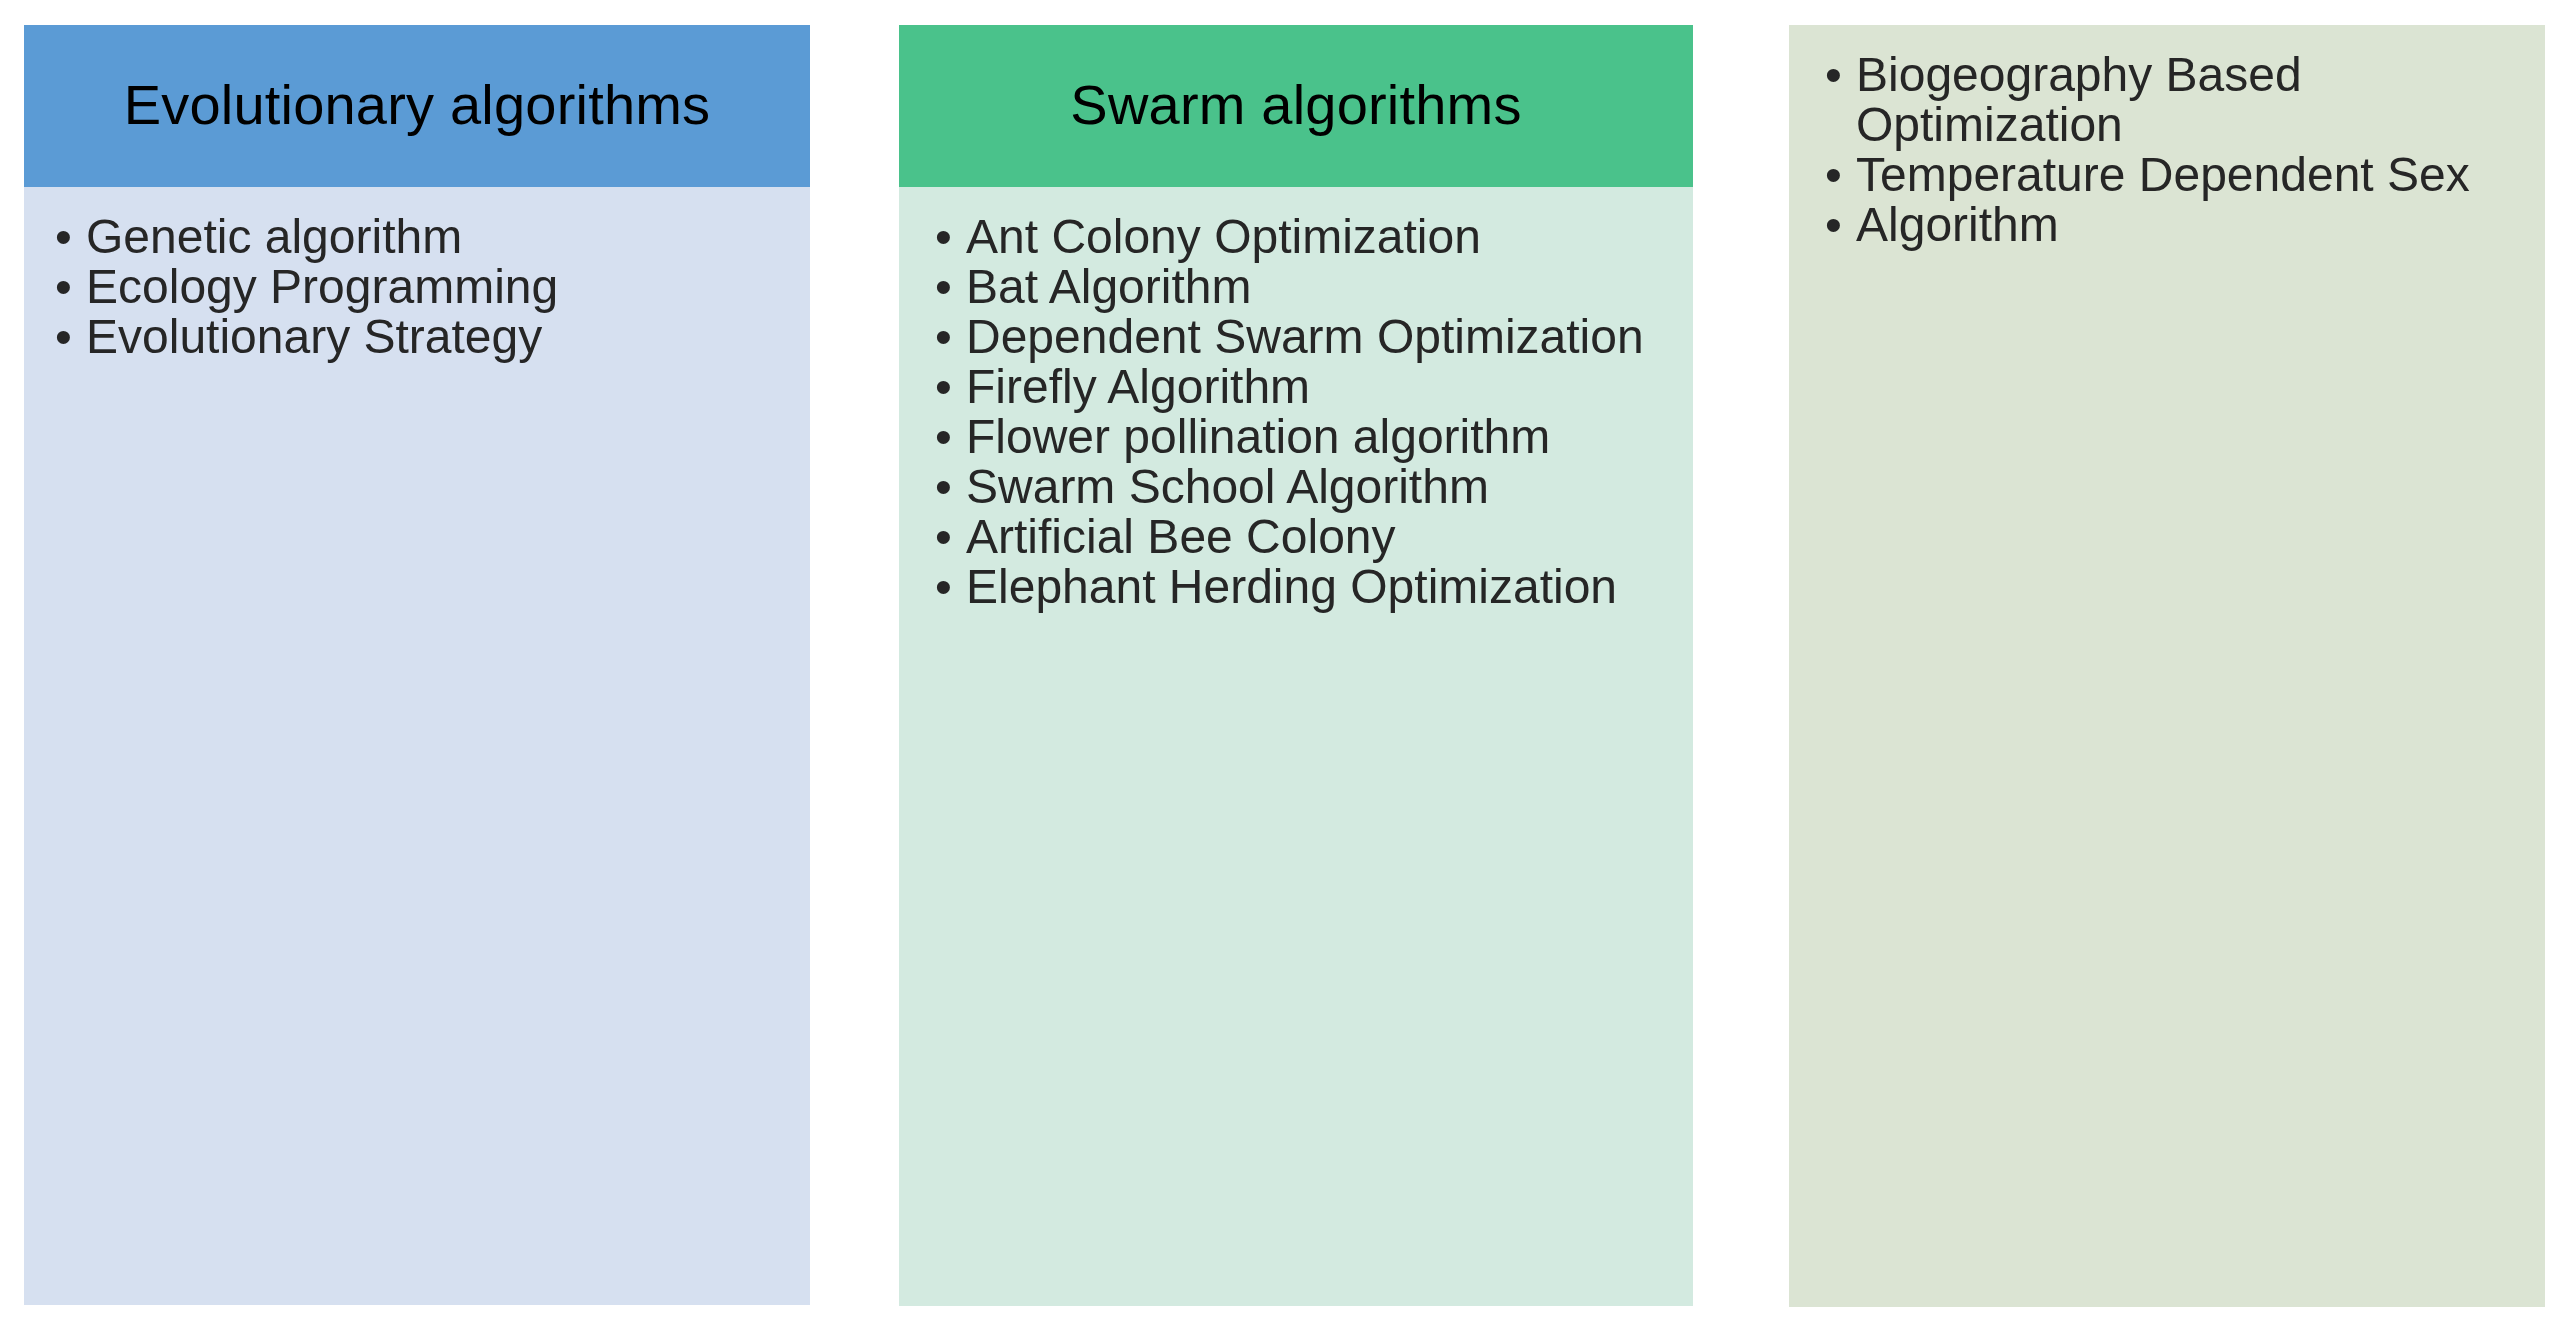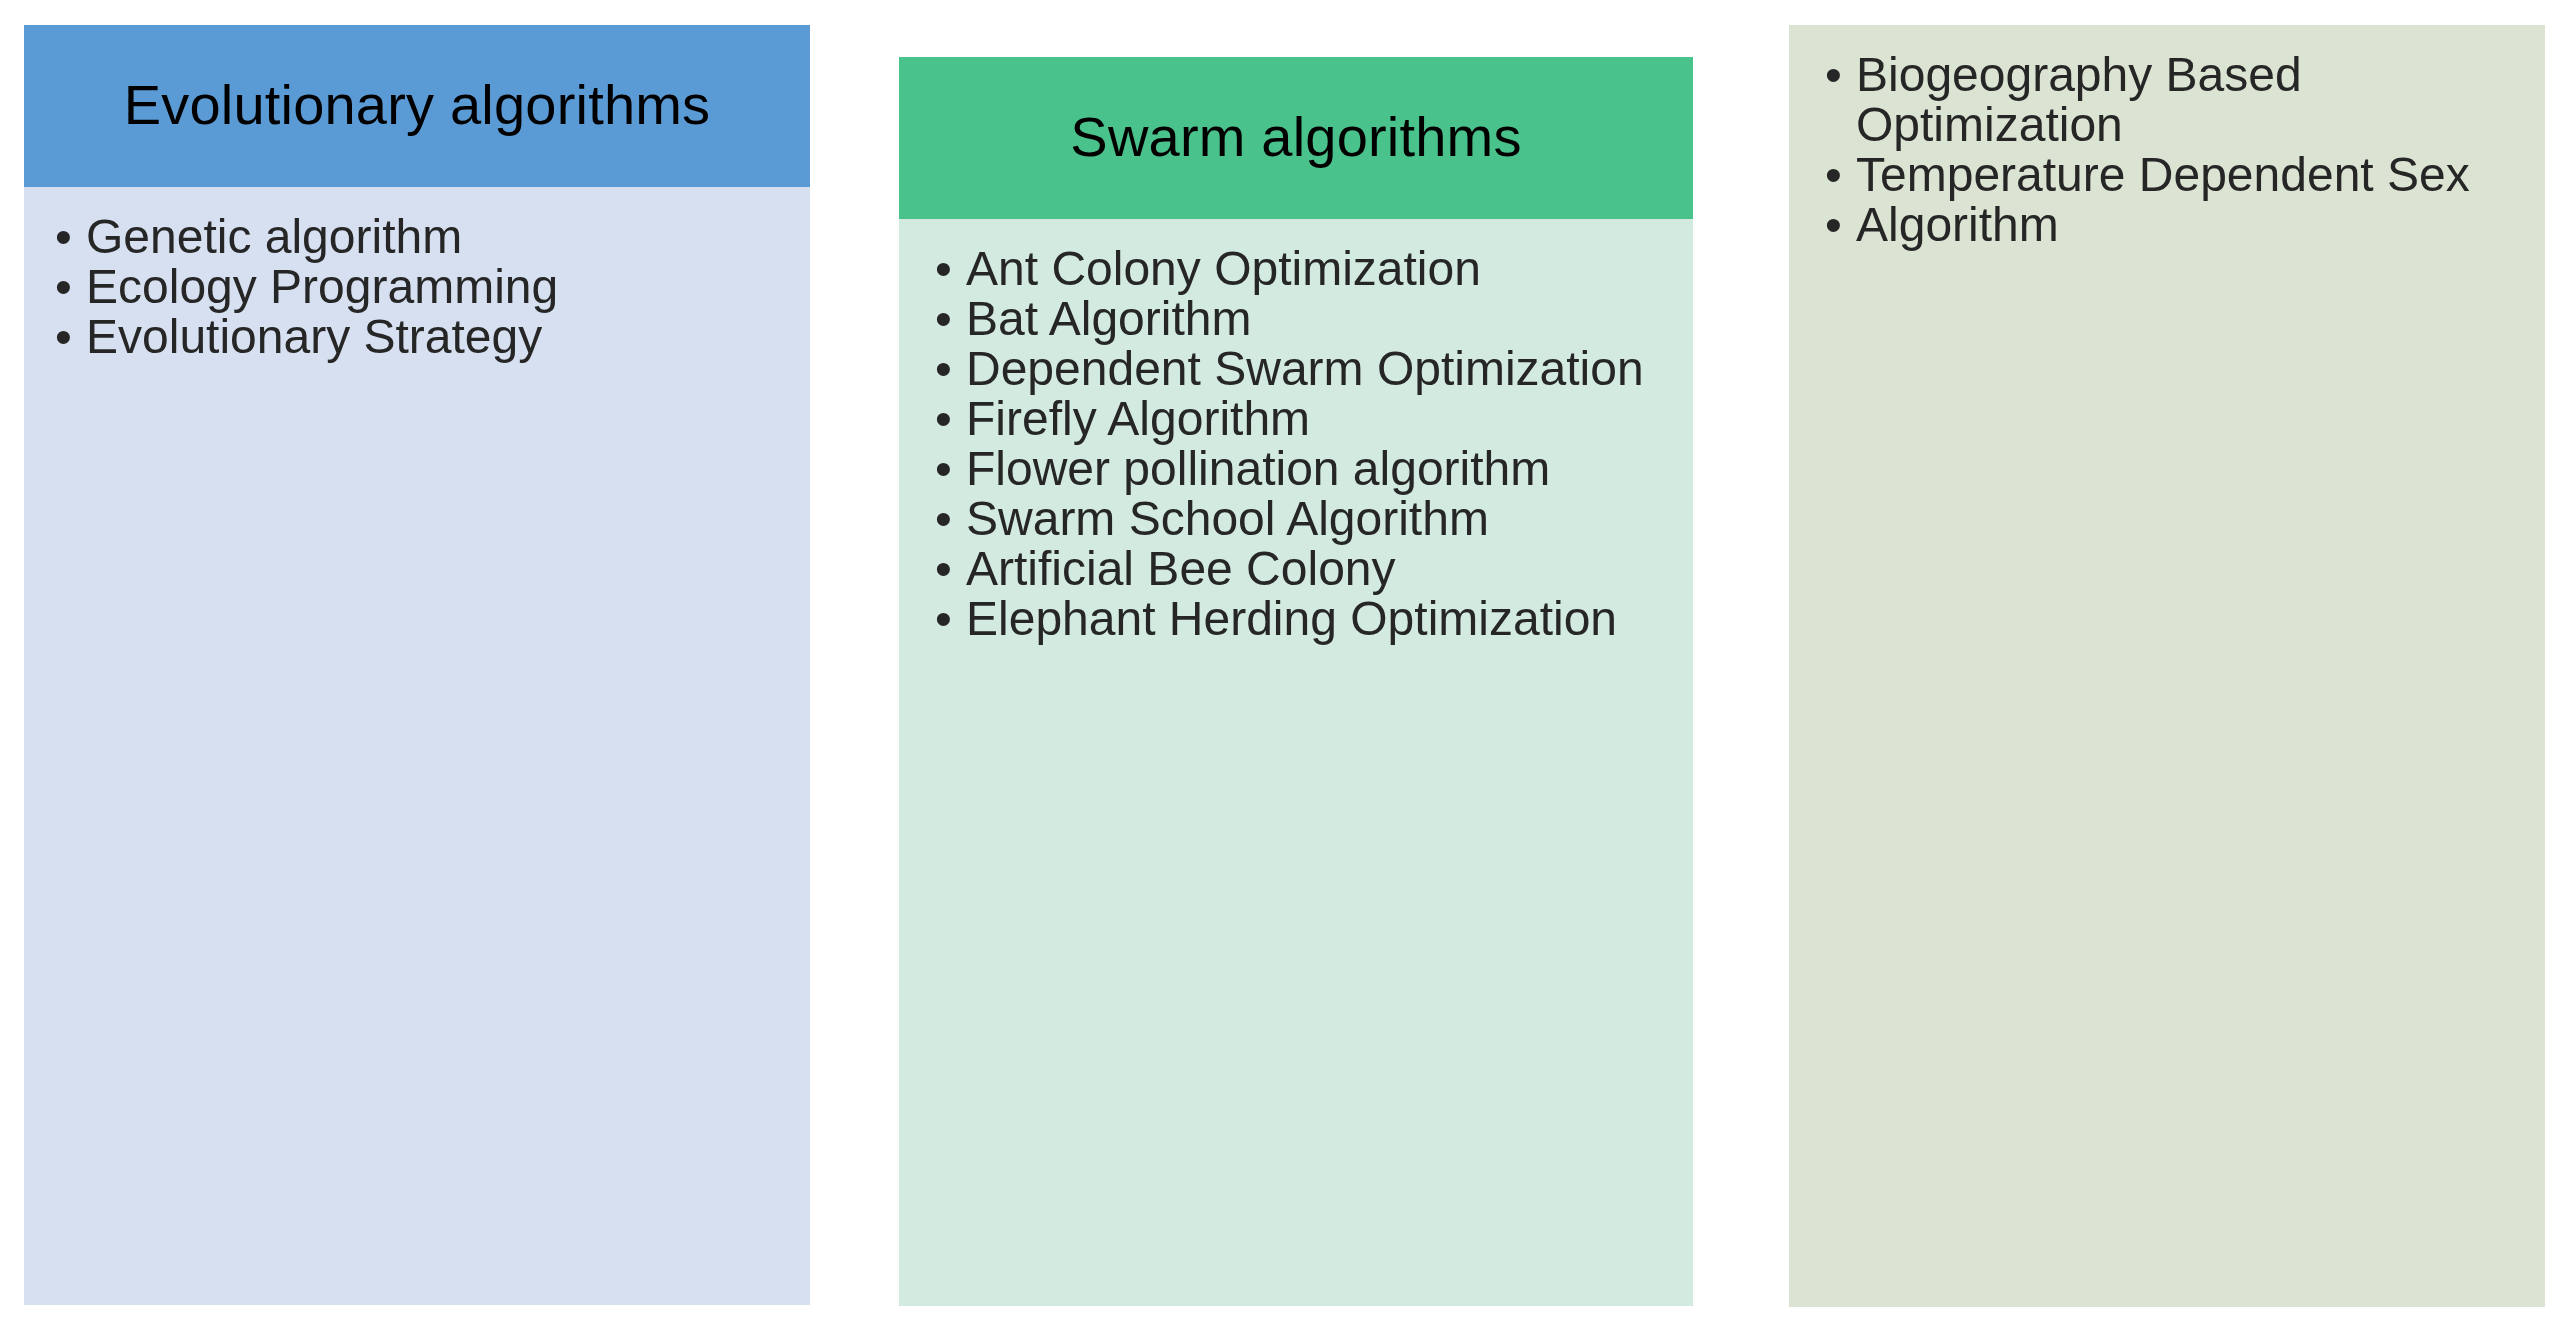--- a/index.html
+++ b/index.html
@@ -41,21 +41,21 @@
   }
   .col-header-text {
     color: #000000;
     font-size: 56px;
     font-weight: 400;
     line-height: 1.05;
     letter-spacing: 0.2px;
     white-space: nowrap;
   }
   .col-1 .col-header { background: #5B9BD5; }
-  .col-2 .col-header { background: #4AC28B; margin-top: 32px; }
+  .col-2 .col-header { background: #4AC28B; }
   .col-3 .col-header { background: #70AE47; }
 
   .col-body {
     flex: 1 1 auto;
     box-sizing: border-box;
     padding: 25.5px 18px 18px 31px;
   }
   .col-1 .col-body { background: #D6E0F0; }
   .col-2 .col-body { background: #D3EAE0; padding-left: 36px; padding-right: 33px; }
   .col-3 .col-body { background: #DBE4D3; padding-left: 36px; padding-right: 33px; }

